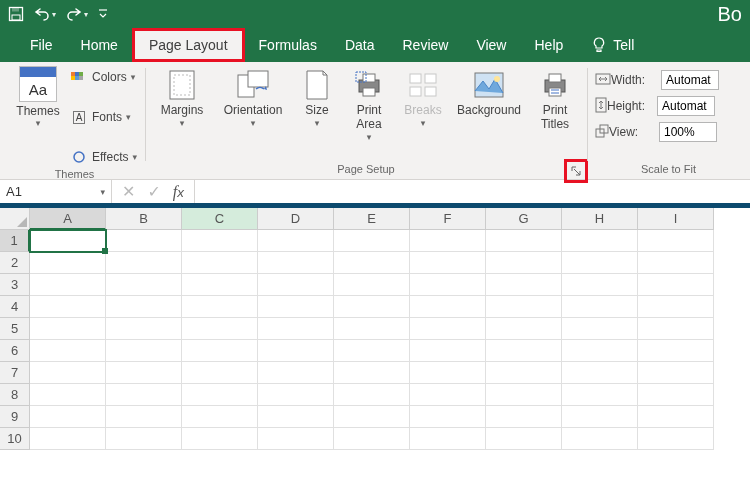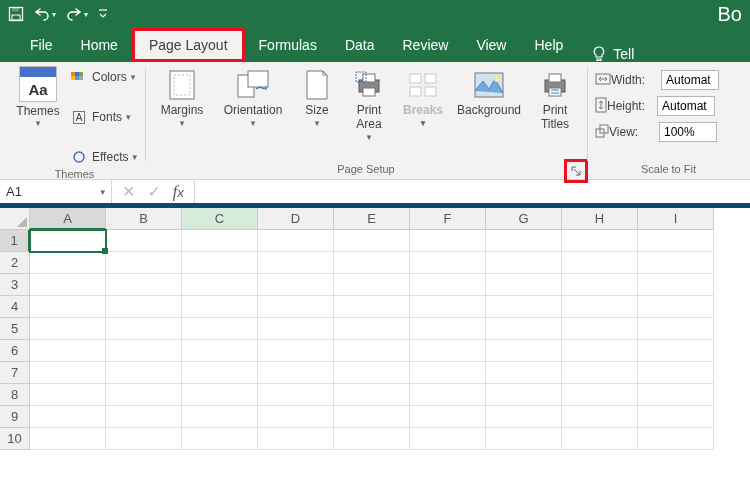--- a/index.html
+++ b/index.html
@@ -10,40 +10,40 @@
   .qat { display: flex; align-items: center; gap: 10px; }
   .qat-btn { display: flex; align-items: center; justify-content: center; cursor: pointer; }
   .qat-caret { font-size: 8px; margin-left: 2px; opacity: .9; }
   .titlebar-right { margin-left: auto; font-size: 20px; }
 
   
   .tabstrip { background: #217346; height: 34px; display: flex; align-items: stretch; padding-left: 16px; }
   .tab { color: #fff; font-size: 14px; padding: 0 14px; display: flex; align-items: center; cursor: pointer; }
   .tab.active { background: #f3f2f1; color: #404040; font-weight: 400; }
   .tab-highlight { border: 3px solid #e81123; outline: none; }
-  .tell { display: flex; align-items: flex-end; gap: 6px; }
+  .tell { display: flex; align-items: center; gap: 6px; }
 
   
   .ribbon { background: #f3f2f1; border-bottom: 1px solid #d6d4d2; height: 118px; display: flex; position: relative; }
   .group { display: flex; flex-direction: column; align-items: center; justify-content: space-between; padding: 4px 8px 2px 8px; position: relative; }
   .group + .group::before { content: ""; position: absolute; left: 0; top: 6px; bottom: 18px; width: 1px; background: #d6d4d2; }
   .group-body { display: flex; align-items: flex-start; gap: 6px; }
   .group-label { font-size: 11px; color: #666; height: 14px; }
 
   .big-btn { display: flex; flex-direction: column; align-items: center; justify-content: flex-start; width: 58px; text-align: center; font-size: 12px; color: #444; cursor: pointer; padding-top: 2px; }
   .big-btn .icon-box { width: 34px; height: 34px; display: flex; align-items: center; justify-content: center; margin-bottom: 2px; }
   .big-btn.wide { width: 72px; }
   .big-btn .lbl { line-height: 1.15; }
-  .big-btn.disabled { color: #b9b9b9; font-weight: bold; }
+  .big-btn.disabled { color: #b9b9b9; }
 
   .small-row { display: flex; align-items: center; gap: 4px; font-size: 12px; color: #444; height: 22px; cursor: pointer; }
   .small-row .mini-icon { width: 18px; height: 16px; display: flex; align-items: center; justify-content: center; }
 
   .themes-left { display: flex; flex-direction: column; align-items: center; width: 52px; }
-  .themes-swatch { width: 38px; height: 36px; background: #fff; border: 1px solid #bdbdbd; display: flex; flex-direction: column; overflow: hidden; font-weight: bold; }
+  .themes-swatch { width: 38px; height: 36px; background: #fff; border: 1px solid #bdbdbd; display: flex; flex-direction: column; overflow: hidden; }
   .themes-swatch .bar { height: 10px; background: #4472c4; }
   .themes-swatch .aa { flex: 1; display: flex; align-items: center; justify-content: center; font-size: 15px; color: #333; }
   .themes-lbl { font-size: 12px; color: #444; margin-top: 2px; }
 
   .scale-row { display: flex; align-items: center; font-size: 12px; color: #444; height: 24px; }
   .scale-row .k { width: 50px; }
   .scale-input { width: 58px; height: 20px; border: 1px solid #b5b5b5; background: #fff; font-size: 12px; padding: 0 4px; }
 
   .launcher { position: absolute; right: 5px; bottom: 2px; width: 12px; height: 12px; display: flex; align-items: center; justify-content: center; cursor: pointer; }
   .launcher svg { width: 10px; height: 10px; }

